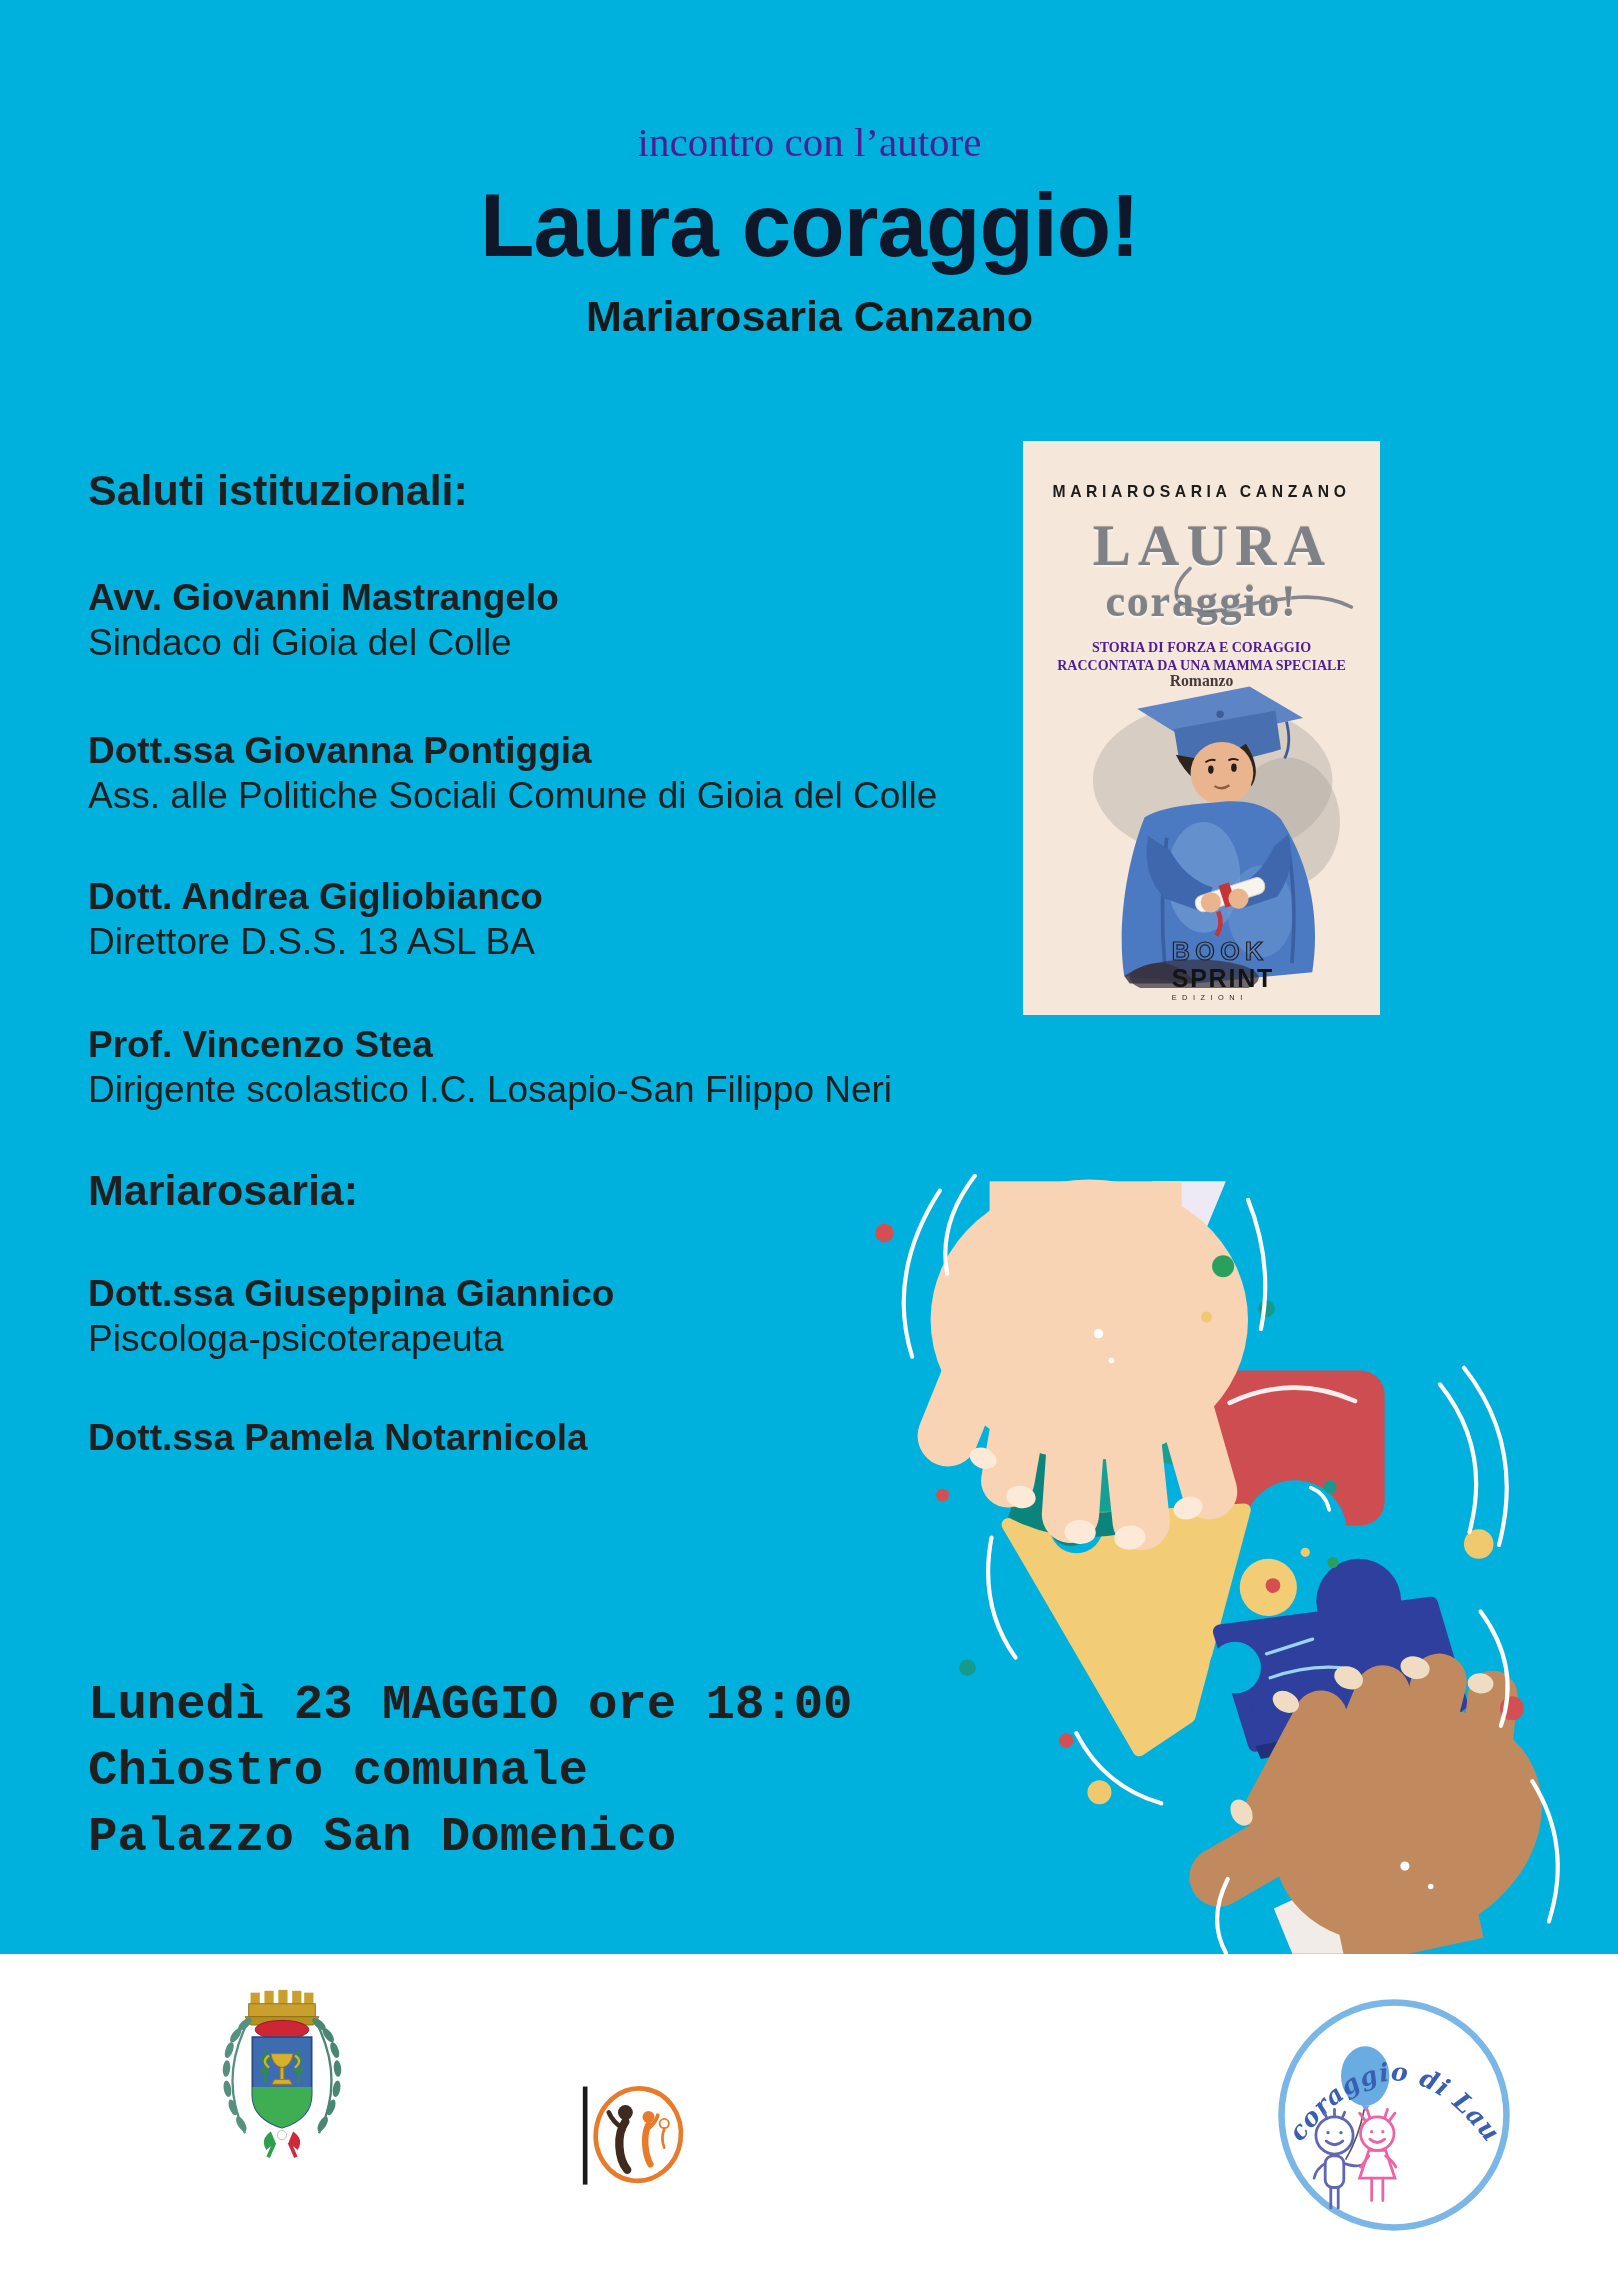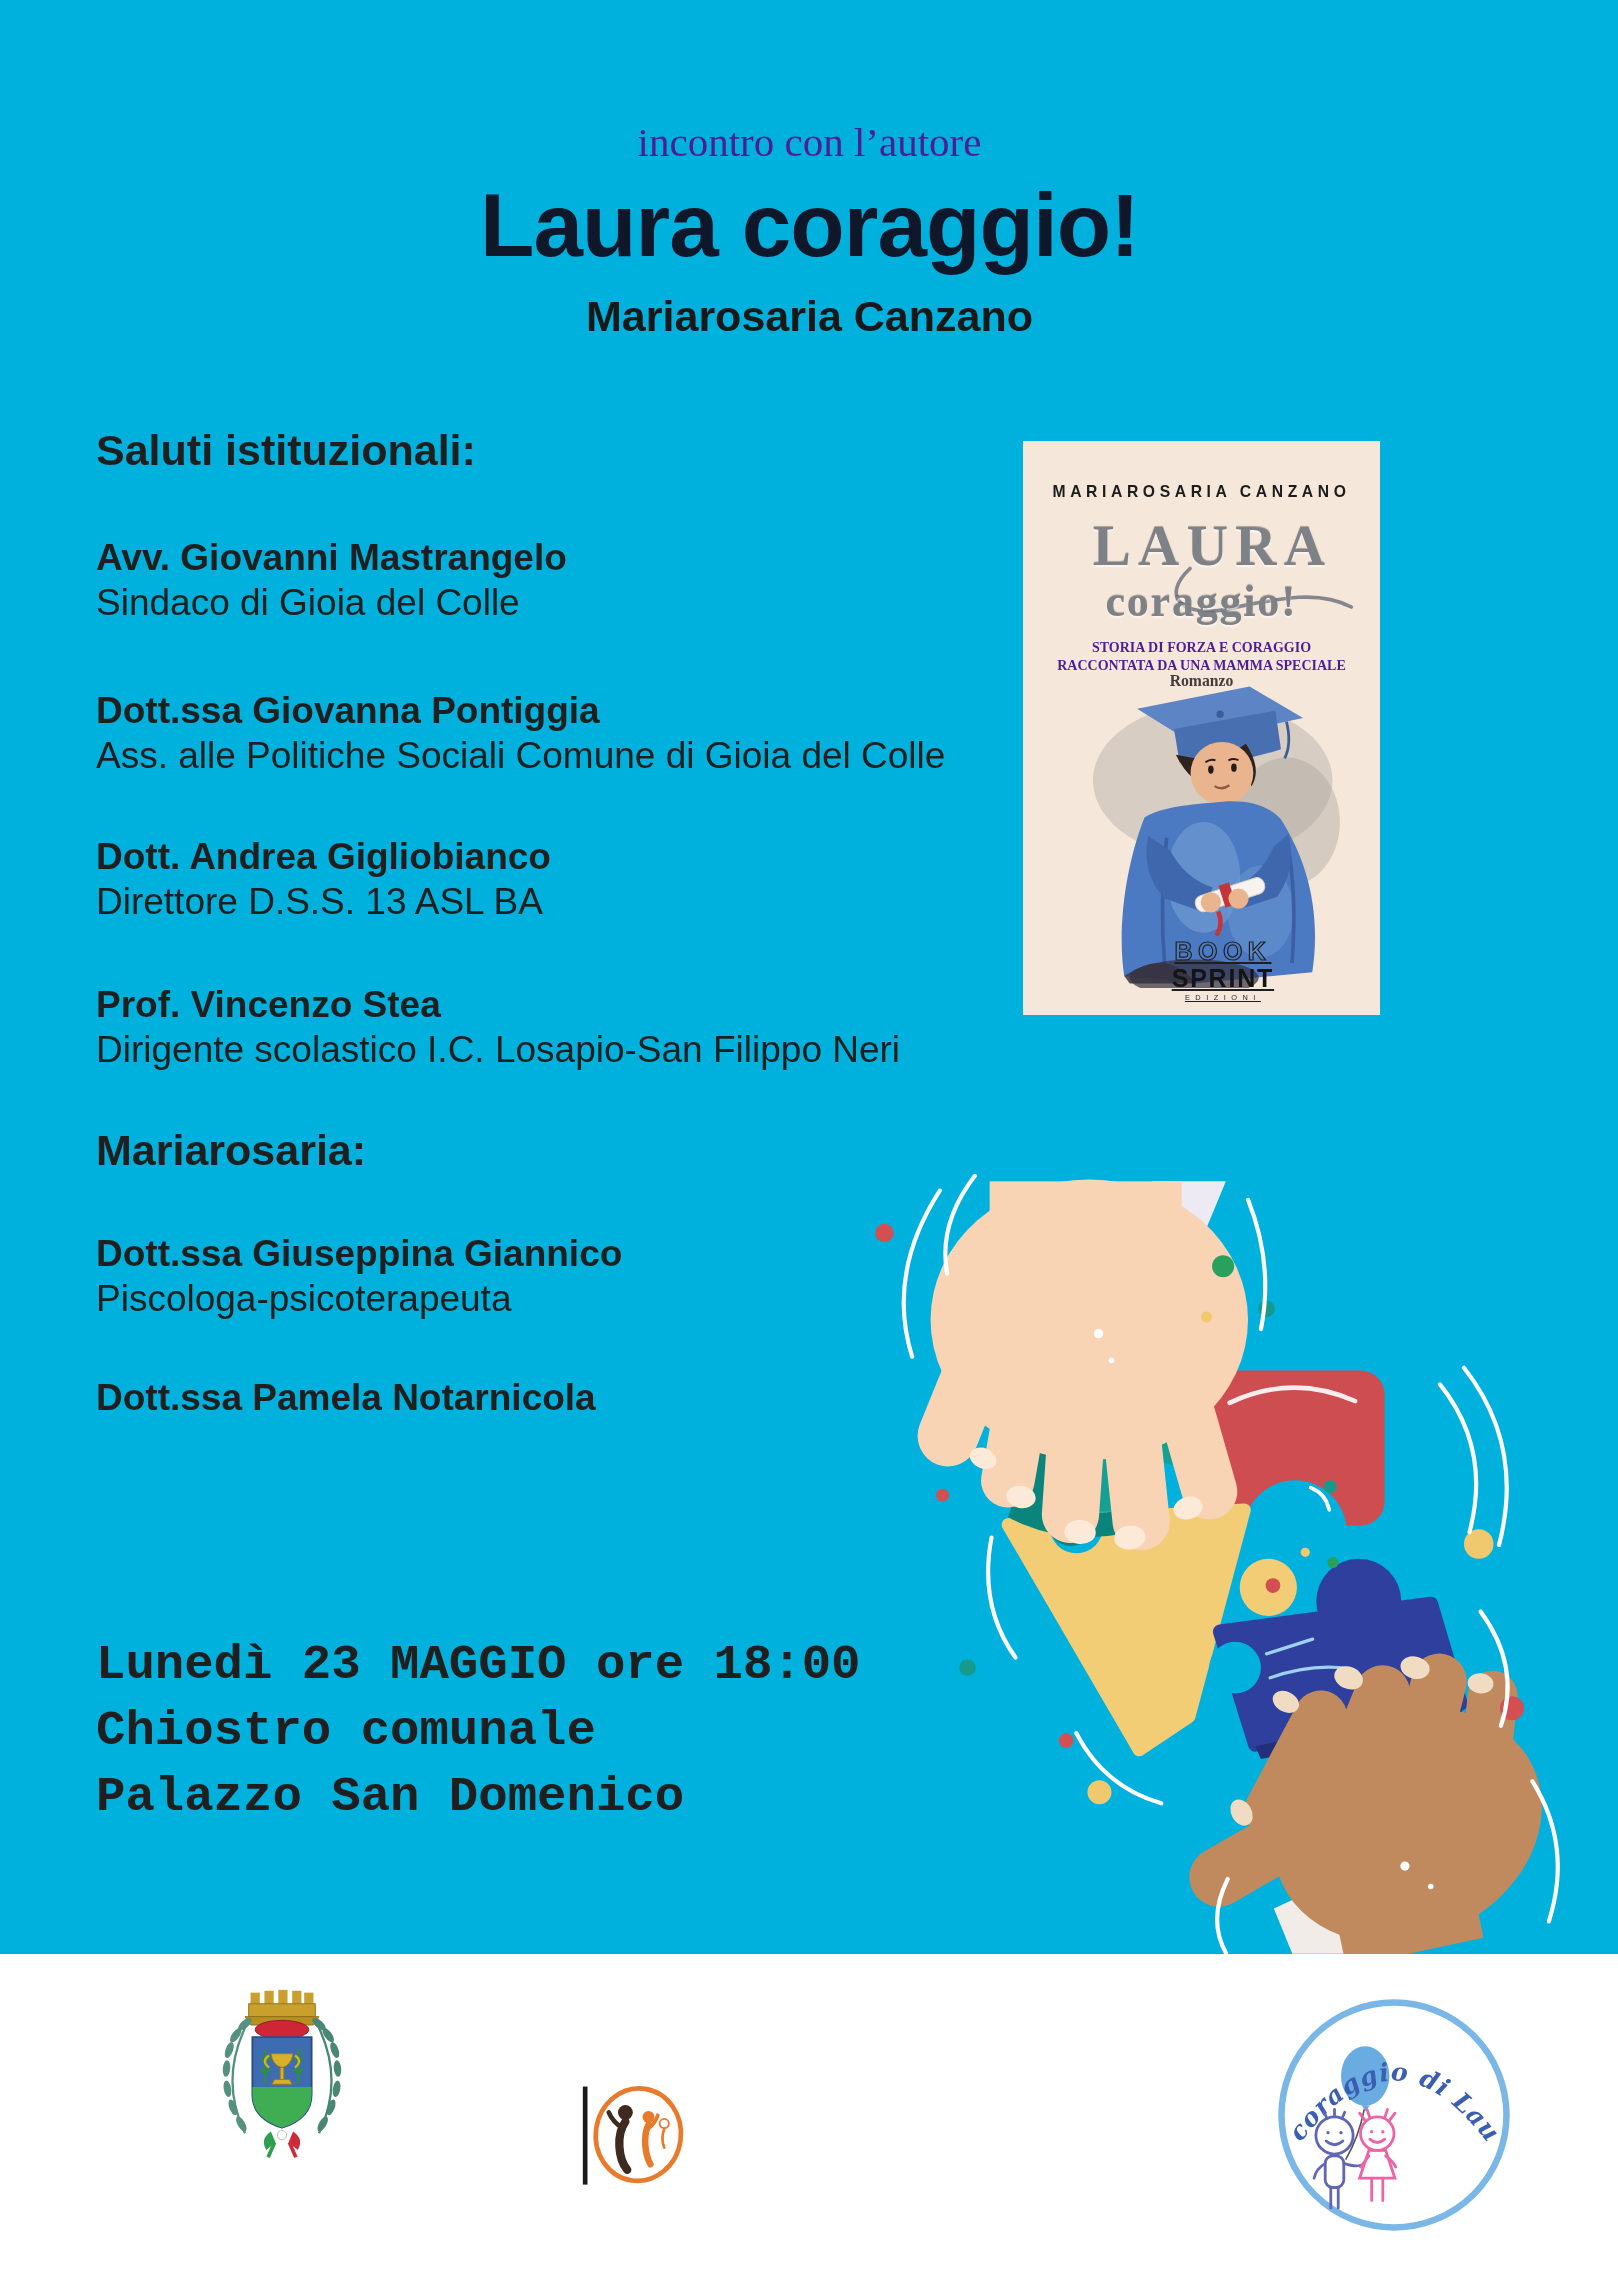--- a/index.html
+++ b/index.html
@@ -5,39 +5,39 @@
   html,body{margin:0;padding:0;background:#888;}
   .poster{position:relative;width:1619px;height:2290px;background:#00b1dd;overflow:hidden;
           font-family:"Liberation Sans",sans-serif;color:#1f1f1f;}
   .abs{position:absolute;}
   .centered{left:0;width:100%;text-align:center;}
   
   .kicker{top:118px;font-size:41px;font-weight:400;color:#4c1d95;font-family:Liberation Serif, serif;}
   .title{top:174px;font-size:89px;font-weight:bold;letter-spacing:-0.9px;color:#0f172a;}
   .author{top:292px;font-size:43px;font-weight:bold;color:#181818;}
   
-  .lcol{left:96px;}
+  .lcol{left:88px;margin-top:40px;}
   .sec-head{font-size:43px;font-weight:bold;}
   .entry .name{font-size:37px;font-weight:bold;line-height:42px;}
   .entry .role{font-size:37px;font-weight:400;line-height:42px;margin-top:2.8px;}
   .event{font-size:49px;font-weight:bold;line-height:66px;font-family:Liberation Mono, monospace;}
   
   .cover{left:1023px;top:441px;width:357px;height:574px;background:#f5e7da;}
   .cover .cauthor{top:42px;left:0;width:100%;text-align:center;font-size:15.7px;font-weight:bold;
                   letter-spacing:4.6px;color:#1c1c1c;}
   .silver{color:#7e8287;text-shadow:0 1.8px 1.8px rgba(255,255,255,.65),0 -0.9px 0.9px rgba(0,0,0,.30);}
   .ctitle{top:72px;left:0;width:100%;text-align:center;font-family:"Liberation Serif",serif;
           font-size:57px;font-weight:bold;letter-spacing:7.4px;padding-left:11px;}
   .cscript{top:135px;left:0;width:100%;text-align:center;font-family:"Liberation Serif",serif;
            font-size:44px;font-weight:bold;letter-spacing:1.8px;}
   .ctag{top:198px;left:0;width:100%;text-align:center;font-family:"Liberation Serif",serif;
         font-size:14px;font-weight:bold;line-height:17.5px;color:#4c1d95;}
   .cgenre{top:231px;left:0;width:100%;text-align:center;font-family:"Liberation Serif",serif;
           font-size:15.7px;font-weight:bold;color:#453a3c;}
-  .bsprint{top:498px;left:56%;transform:translateX(-50%);text-align:center;line-height:1;text-decoration:underline;}
+  .bsprint{top:498px;left:56%;transform:translateX(-50%);text-align:left;line-height:1;}
   .bs-top{font-size:25px;font-weight:700;letter-spacing:5.5px;color:transparent;
           -webkit-text-stroke:1.2px #1f1f1f;}
   .bs-bottom{font-size:25px;font-weight:900;letter-spacing:1.8px;color:#141414;margin-top:1.8px;}
   .bs-sub{font-size:7.4px;letter-spacing:5.5px;color:#2a2a2a;margin-top:2.8px;}
   
   .band{left:0;top:1954px;width:1619px;height:336px;background:#ffffff;}
   svg{display:block;}
 </style>
 </head>
 <body>

